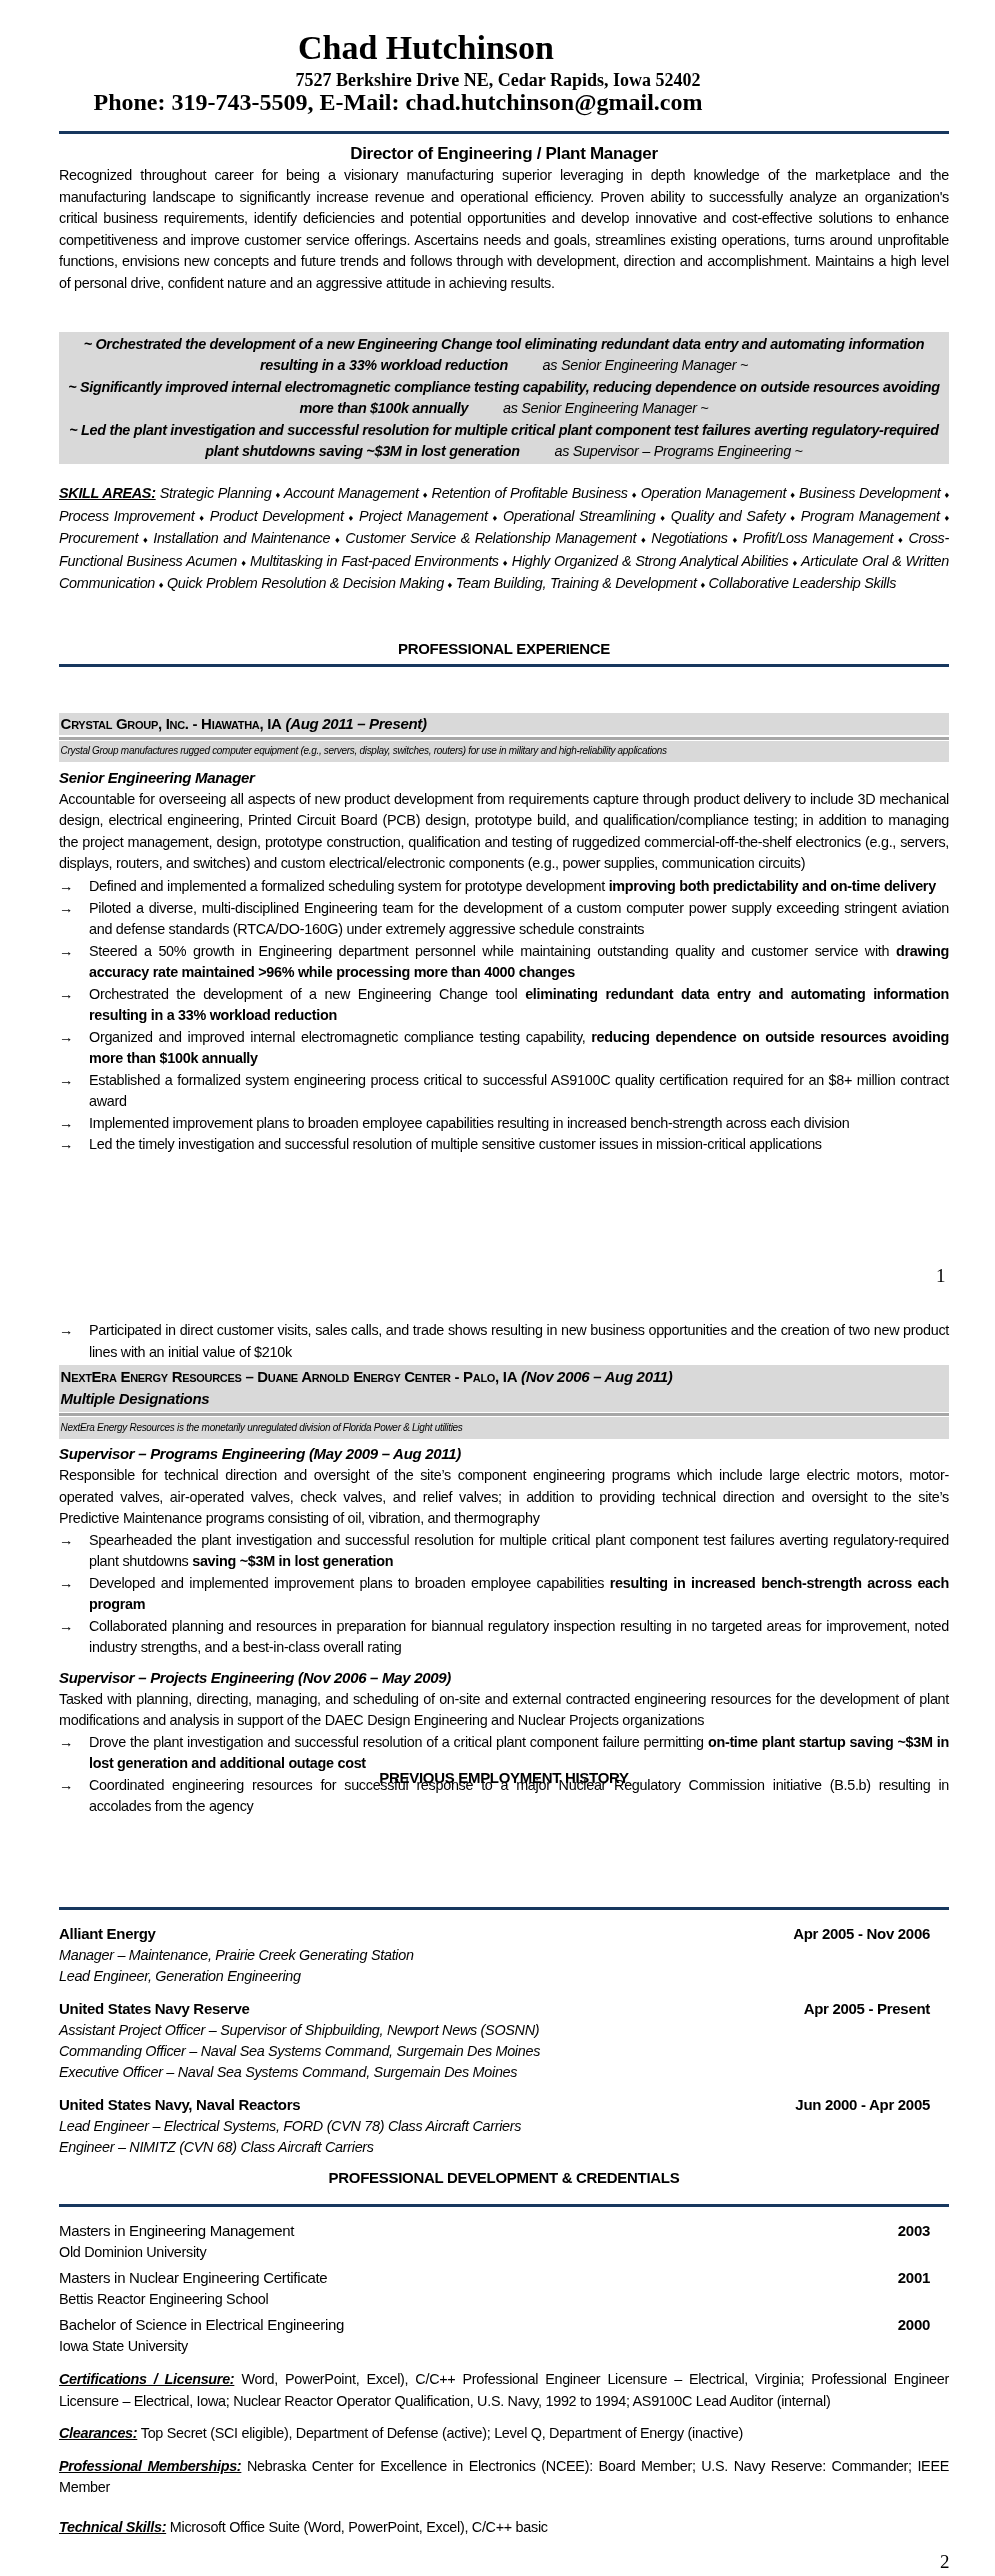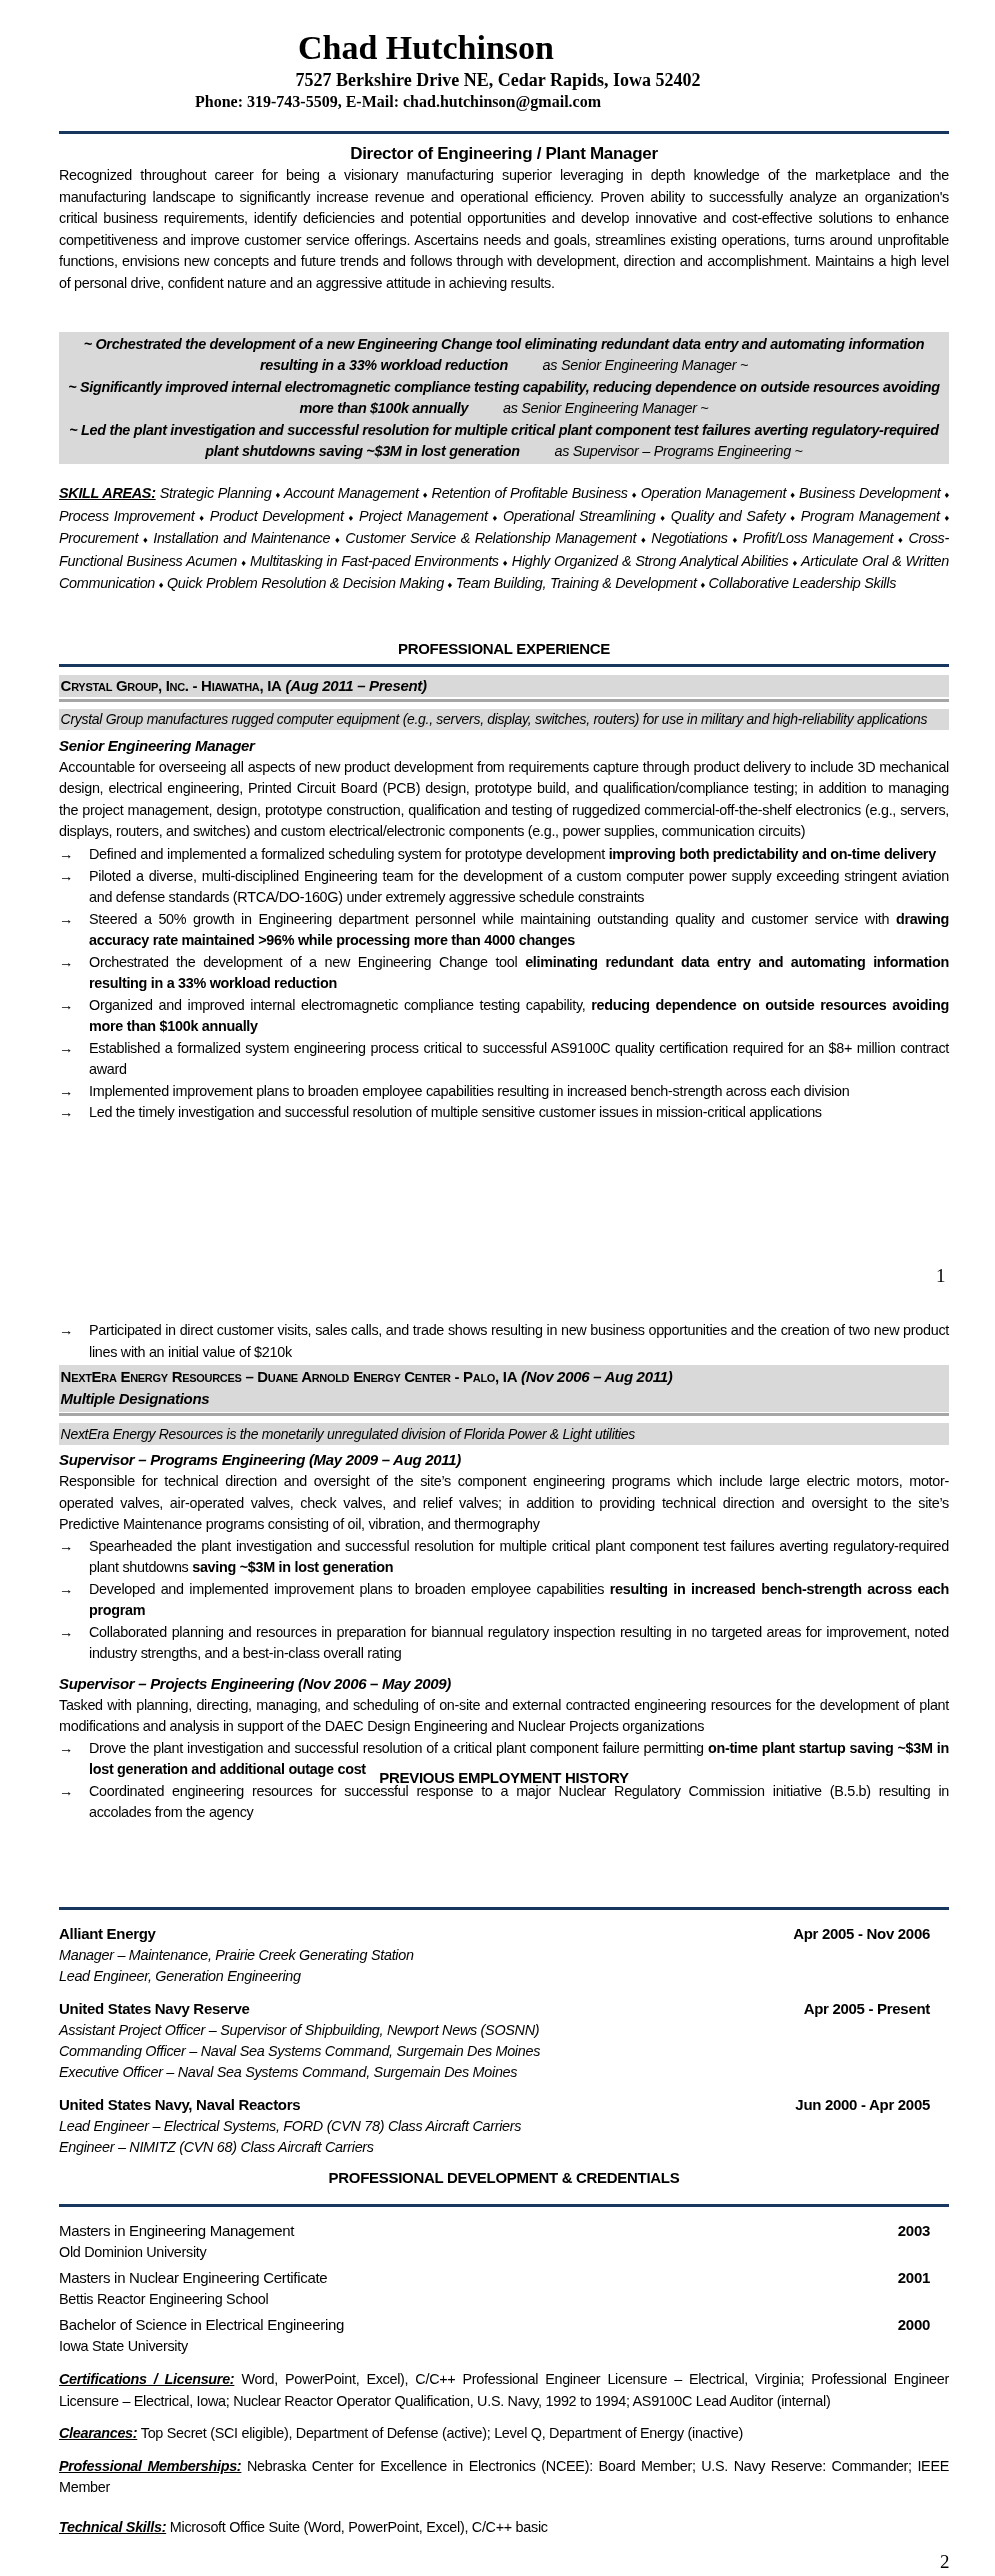--- a/index.html
+++ b/index.html
@@ -4,38 +4,38 @@
 <style>
   html, body { margin: 0; padding: 0; background: #ffffff; }
   body { width: 996px; height: 2576px; position: relative; color: #000; font-family: "Liberation Sans", sans-serif; }
   .page { position: absolute; left: 59px; width: 890px; }
   .rule { position: absolute; left: 59px; width: 890px; height: 3.1px; background: #17375e; }
   .just { text-align: justify; }
   .narrow { font-family: "Liberation Sans", sans-serif; letter-spacing: -0.3px; }
 
   #hdr-name { position: absolute; top: 28px; left: 0; width: 852px; text-align: center; font-family: "Liberation Serif", serif; font-weight: bold; font-size: 34px; line-height: 39px; }
   #hdr-addr { position: absolute; top: 69px; left: 0; width: 996px; text-align: center; font-family: "Liberation Serif", serif; font-weight: bold; font-size: 18px; line-height: 22px; }
-  #hdr-phone { position: absolute; top: 91px; left: 0; width: 796px; text-align: center; font-family: "Liberation Serif", serif; font-weight: bold; font-size: 16px; line-height: 22px; }
+  #hdr-phone { position: absolute; top: 91px; left: 0; width: 796px; text-align: center; font-family: "Liberation Serif", serif; font-weight: bold; font-size: 24px; line-height: 22px; }
 
   .p-text { font-size: 14.4px; line-height: 21.5px; }
   .title { font-weight: bold; font-size: 17px; line-height: 23.4px; text-align: center; }
   .sec-title { font-weight: bold; font-size: 15px; line-height: 20.3px; text-align: center; }
 
   .highlight { background: #d9d9d9; font-size: 14.4px; line-height: 21.5px; text-align: center; padding: 1.6px 0; }
   .highlight b { font-weight: bold; font-style: italic; }
   .highlight i { font-style: italic; font-weight: normal; padding-left: 31px; }
 
   .skills { font-size: 14.4px; line-height: 21.5px; text-align: justify; font-style: italic; }
   .skills .lbl { font-weight: bold; text-decoration: underline; font-style: italic; }
 
   .co-band { background: #d9d9d9; font-size: 15px; line-height: 22px; padding: 0 1.6px; }
   .co-band .co { font-weight: bold; font-variant: small-caps; }
   .co-band .dates { font-style: italic; font-weight: bold; }
   .co-sep { height: 3.1px; background: #a6a6a6; margin-top: 1.6px; }
-  .co-desc { background: #d9d9d9; font-style: italic; font-size: 14px; line-height: 18px; padding: 1.6px 1.6px; margin-top: 7px; }
+  .co-desc { background: #d9d9d9; font-style: italic; font-size: 10px; line-height: 18px; padding: 1.6px 1.6px; margin-top: 1px; }
 
   .role { font-weight: bold; font-style: italic; font-size: 15px; line-height: 22px; }
   ul.bul { list-style: none; margin: 0; padding: 0; }
   ul.bul li { position: relative; padding-left: 30px; font-size: 14.4px; line-height: 21.5px; text-align: justify; }
   ul.bul li .arrow { position: absolute; left: 0; top: 0; }
   ul.bul li b { font-weight: bold; }
 
   .hist-row { position: relative; }
   .hist-row .org { font-weight: bold; font-size: 15px; line-height: 22px; }
   .hist-row .dt { position: absolute; right: 19px; top: 0; font-weight: bold; font-size: 15px; line-height: 22px; }
@@ -73,21 +73,21 @@
 <div class="page skills narrow" style="top:483px">
   <span class="lbl">SKILL AREAS:</span>
   <span id="skills-list"><span>Strategic Planning</span> <span style="font-style: normal; font-size: 9.4px;">♦</span> <span>Account Management</span> <span style="font-style: normal; font-size: 9.4px;">♦</span> <span>Retention of Profitable Business</span> <span style="font-style: normal; font-size: 9.4px;">♦</span> <span>Operation Management</span> <span style="font-style: normal; font-size: 9.4px;">♦</span> <span>Business Development</span> <span style="font-style: normal; font-size: 9.4px;">♦</span> <span>Process Improvement</span> <span style="font-style: normal; font-size: 9.4px;">♦</span> <span>Product Development</span> <span style="font-style: normal; font-size: 9.4px;">♦</span> <span>Project Management</span> <span style="font-style: normal; font-size: 9.4px;">♦</span> <span>Operational Streamlining</span> <span style="font-style: normal; font-size: 9.4px;">♦</span> <span>Quality and Safety</span> <span style="font-style: normal; font-size: 9.4px;">♦</span> <span>Program Management</span> <span style="font-style: normal; font-size: 9.4px;">♦</span> <span>Procurement</span> <span style="font-style: normal; font-size: 9.4px;">♦</span> <span>Installation and Maintenance</span> <span style="font-style: normal; font-size: 9.4px;">♦</span> <span>Customer Service &amp; Relationship Management</span> <span style="font-style: normal; font-size: 9.4px;">♦</span> <span>Negotiations</span> <span style="font-style: normal; font-size: 9.4px;">♦</span> <span>Profit/Loss Management</span> <span style="font-style: normal; font-size: 9.4px;">♦</span> <span>Cross-Functional Business Acumen</span> <span style="font-style: normal; font-size: 9.4px;">♦</span> <span>Multitasking in Fast-paced Environments</span> <span style="font-style: normal; font-size: 9.4px;">♦</span> <span>Highly Organized &amp; Strong Analytical Abilities</span> <span style="font-style: normal; font-size: 9.4px;">♦</span> <span>Articulate Oral &amp; Written Communication</span> <span style="font-style: normal; font-size: 9.4px;">♦</span> <span>Quick Problem Resolution &amp; Decision Making</span> <span style="font-style: normal; font-size: 9.4px;">♦</span> <span>Team Building, Training &amp; Development</span> <span style="font-style: normal; font-size: 9.4px;">♦</span> <span>Collaborative Leadership Skills</span></span>
 </div>
 
 <div class="page" style="top:639px">
   <div class="sec-title narrow">PROFESSIONAL EXPERIENCE</div>
 </div>
 <div class="rule" style="top:664px"></div>
 
-<div class="page narrow" style="top:675px">
+<div class="page narrow" style="top:713px">
   <div class="co-band">
     <span class="co">Crystal Group, Inc. - Hiawatha, IA</span>
     <span class="dates">(Aug 2011 – Present)</span>
   </div>
   <div class="co-sep"></div>
   <div class="co-desc">Crystal Group manufactures rugged computer equipment (e.g., servers, display, switches, routers) for use in military and high-reliability applications</div>
   <div class="role" style="margin-top:4.7px">Senior Engineering Manager</div>
   <div class="p-text just">Accountable for overseeing all aspects of new product development from requirements capture through product delivery to include 3D mechanical design, electrical engineering, Printed Circuit Board (PCB) design, prototype build, and qualification/compliance testing; in addition to managing the project management, design, prototype construction, qualification and testing of ruggedized commercial-off-the-shelf electronics (e.g., servers, displays, routers, and switches) and custom electrical/electronic components (e.g., power supplies, communication circuits)</div>
   <ul class="bul" id="crystal-bullets" style="margin-top:1.6px">
       <li><span class="arrow">→</span><span>Defined and implemented a formalized scheduling system for prototype development </span><b>improving both predictability and on-time delivery</b></li>

